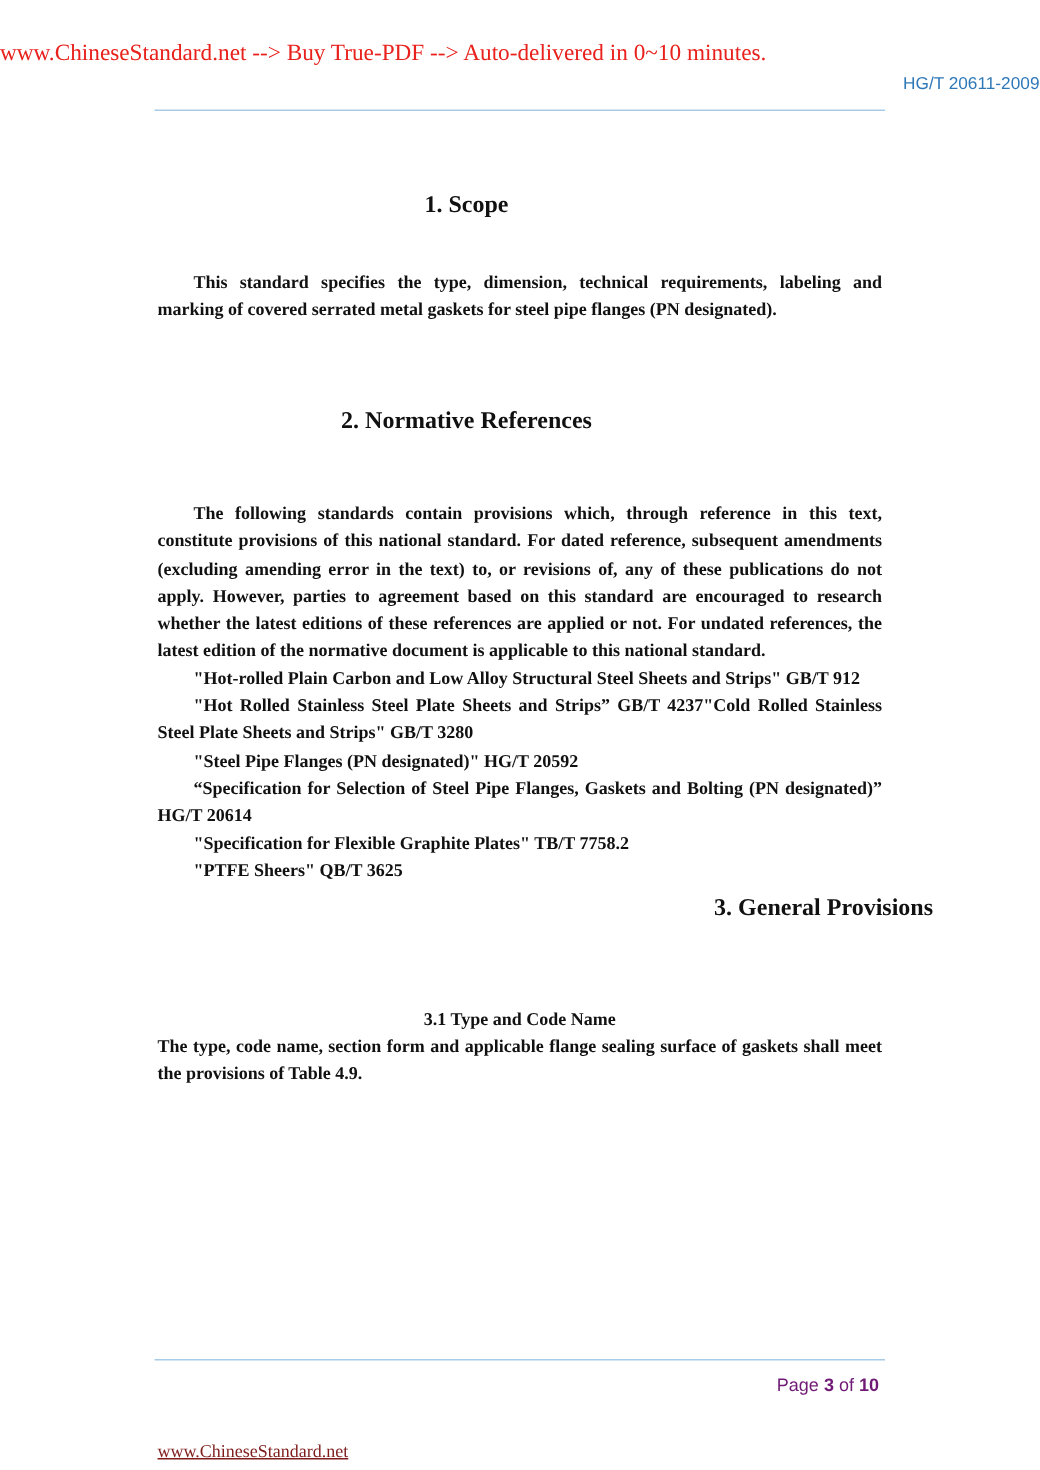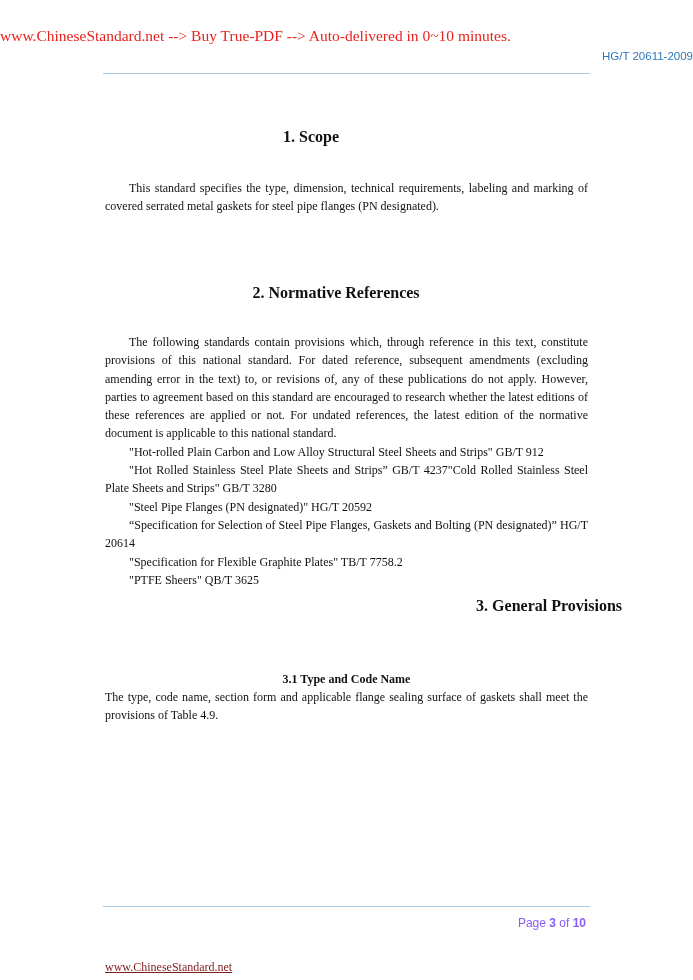--- a/index.html
+++ b/index.html
@@ -3,39 +3,39 @@
 <meta charset="utf-8">
 <style>
   html, body { margin: 0; padding: 0; background: #ffffff; }
   body { width: 693px; height: 980px; position: relative; overflow: hidden; font-family: "Liberation Serif", serif; color: #111; }
   .banner { position: absolute; top: 27px; left: 0; width: 693px; text-align: left; font-family: Liberation Serif, serif; font-size: 15.5px; color: #e8211c; }
   .docid { position: absolute; top: 50px; left: 0; width: 693px; text-align: right; font-family: "Liberation Sans", sans-serif; font-size: 11.5px; color: #2f78b8; }
   .hrule { position: absolute; left: 103px; width: 487px; height: 1px; background: #a8cbe8; }
   .h1 { position: absolute; left: 0; width: 622px; text-align: center; font-weight: bold; font-size: 16px; }
   .h2 { position: absolute; left: 0; width: 693px; text-align: center; font-weight: bold; font-size: 12px; }
   .body { position: absolute; left: 105px; width: 483px; font-size: 12px; line-height: 18.3px; }
-  .p { margin: 0; text-align: justify; text-align-last: left; }
+  .p { margin: 0; text-align: justify; text-align-last: left; font-weight: bold; }
   .ind { text-indent: 24px; }
   .footer-link { position: absolute; top: 960px; left: 105px; font-family: Liberation Serif, serif; font-size: 12px; color: #7f1d1d; text-decoration: underline; }
-  .footer-page { position: absolute; top: 916px; right: 107px; font-family: "Liberation Sans", sans-serif; font-size: 12px; color: #8b5cf6; }
+  .footer-page { position: absolute; top: 916px; right: 107px; font-family: "Liberation Sans", sans-serif; font-size: 12px; color: #701a75; }
   .footer-page b { font-weight: bold; }
 </style>
 </head>
 <body>
 
 <div class="banner">www.ChineseStandard.net --&gt; Buy True-PDF --&gt; Auto-delivered in 0~10 minutes.</div>
 <div class="docid">HG/T 20611-2009</div>
 <div class="hrule" style="top:73px;"></div>
 
 <div class="h1" style="top:128px;">1. Scope</div>
 <div class="body" style="top:179px;">
   <p class="p ind">This standard specifies the type, dimension, technical requirements, labeling and marking of covered serrated metal gaskets for steel pipe flanges (PN designated).</p>
 </div>
 
-<div class="h1" style="top:284px;margin-left:25px;">2. Normative References</div>
+<div class="h1" style="top:272px;">2. Normative References</div>
 <div class="body" style="top:333px;">
   <p class="p ind">The following standards contain provisions which, through reference in this text, constitute provisions of this national standard. For dated reference, subsequent amendments (excluding amending error in the text) to, or revisions of, any of these publications do not apply. However, parties to agreement based on this standard are encouraged to research whether the latest editions of these references are applied or not. For undated references, the latest edition of the normative document is applicable to this national standard.</p>
   <p class="p ind">"Hot-rolled Plain Carbon and Low Alloy Structural Steel Sheets and Strips" GB/T 912</p>
   <p class="p ind">"Hot Rolled Stainless Steel Plate Sheets and Strips” GB/T 4237"Cold Rolled Stainless Steel Plate Sheets and Strips" GB/T 3280</p>
   <p class="p ind">"Steel Pipe Flanges (PN designated)" HG/T 20592</p>
   <p class="p ind">“Specification for Selection of Steel Pipe Flanges, Gaskets and Bolting (PN designated)” HG/T 20614</p>
   <p class="p ind">"Specification for Flexible Graphite Plates" TB/T 7758.2</p>
   <p class="p ind">"PTFE Sheers" QB/T 3625</p>
 </div>
 

